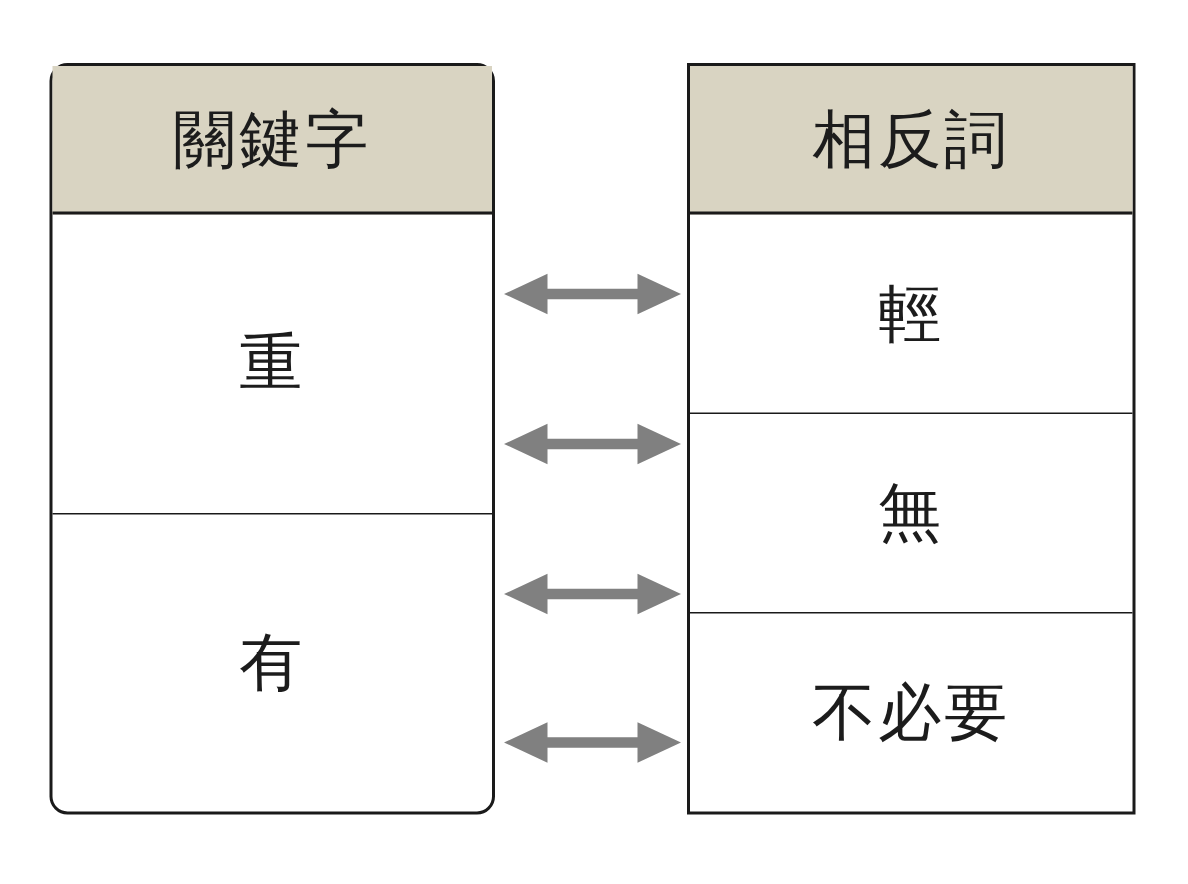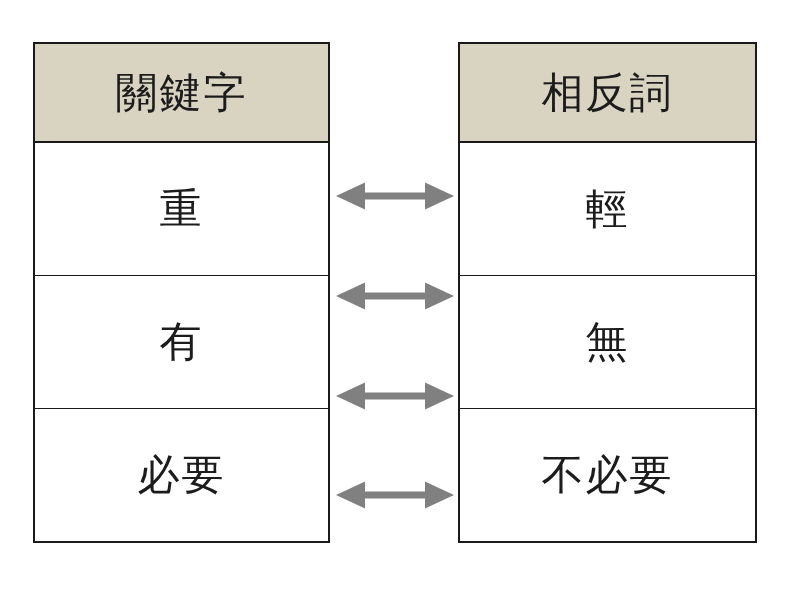--- a/index.html
+++ b/index.html
@@ -19,21 +19,21 @@
   .word-table {
     position: absolute;
     top: 42px;
     height: 501px;
     border: 2px solid var(--border, #1a1a1a);
     box-sizing: border-box;
     display: flex;
     flex-direction: column;
     background: #ffffff;
   }
-  .word-table.left  { left: 33px;  width: 297px; }
+  .word-table.left  { left: 33px;  width: 297px; border-radius: 12px; }
   .word-table.right { left: 458px; width: 299px; }
   .th {
     height: 97px;
     flex: 0 0 97px;
     background: var(--header-bg, #d9d4c2);
     border-bottom: 2px solid var(--border, #1a1a1a);
     display: flex;
     align-items: center;
     justify-content: center;
     font-size: 42px;
@@ -64,21 +64,20 @@
 </style>
 </head>
 <body>
 
 <div class="canvas">
 
   <div class="word-table left">
     <div class="th">關鍵字</div>
     <div class="td">重</div>
     <div class="td">有</div>
-    <div class="td">必要</div>
   </div>
 
   <div class="arrow arrow-1">
     <svg viewBox="0 0 118 36" xmlns="http://www.w3.org/2000/svg" aria-hidden="true">
       <rect x="16" y="14.5" width="86" height="7" fill="currentColor"></rect>
       <polygon points="0,18 29,4.5 29,31.5" fill="currentColor"></polygon>
       <polygon points="118,18 89,4.5 89,31.5" fill="currentColor"></polygon>
     </svg>
   </div>
   <div class="arrow arrow-2">

